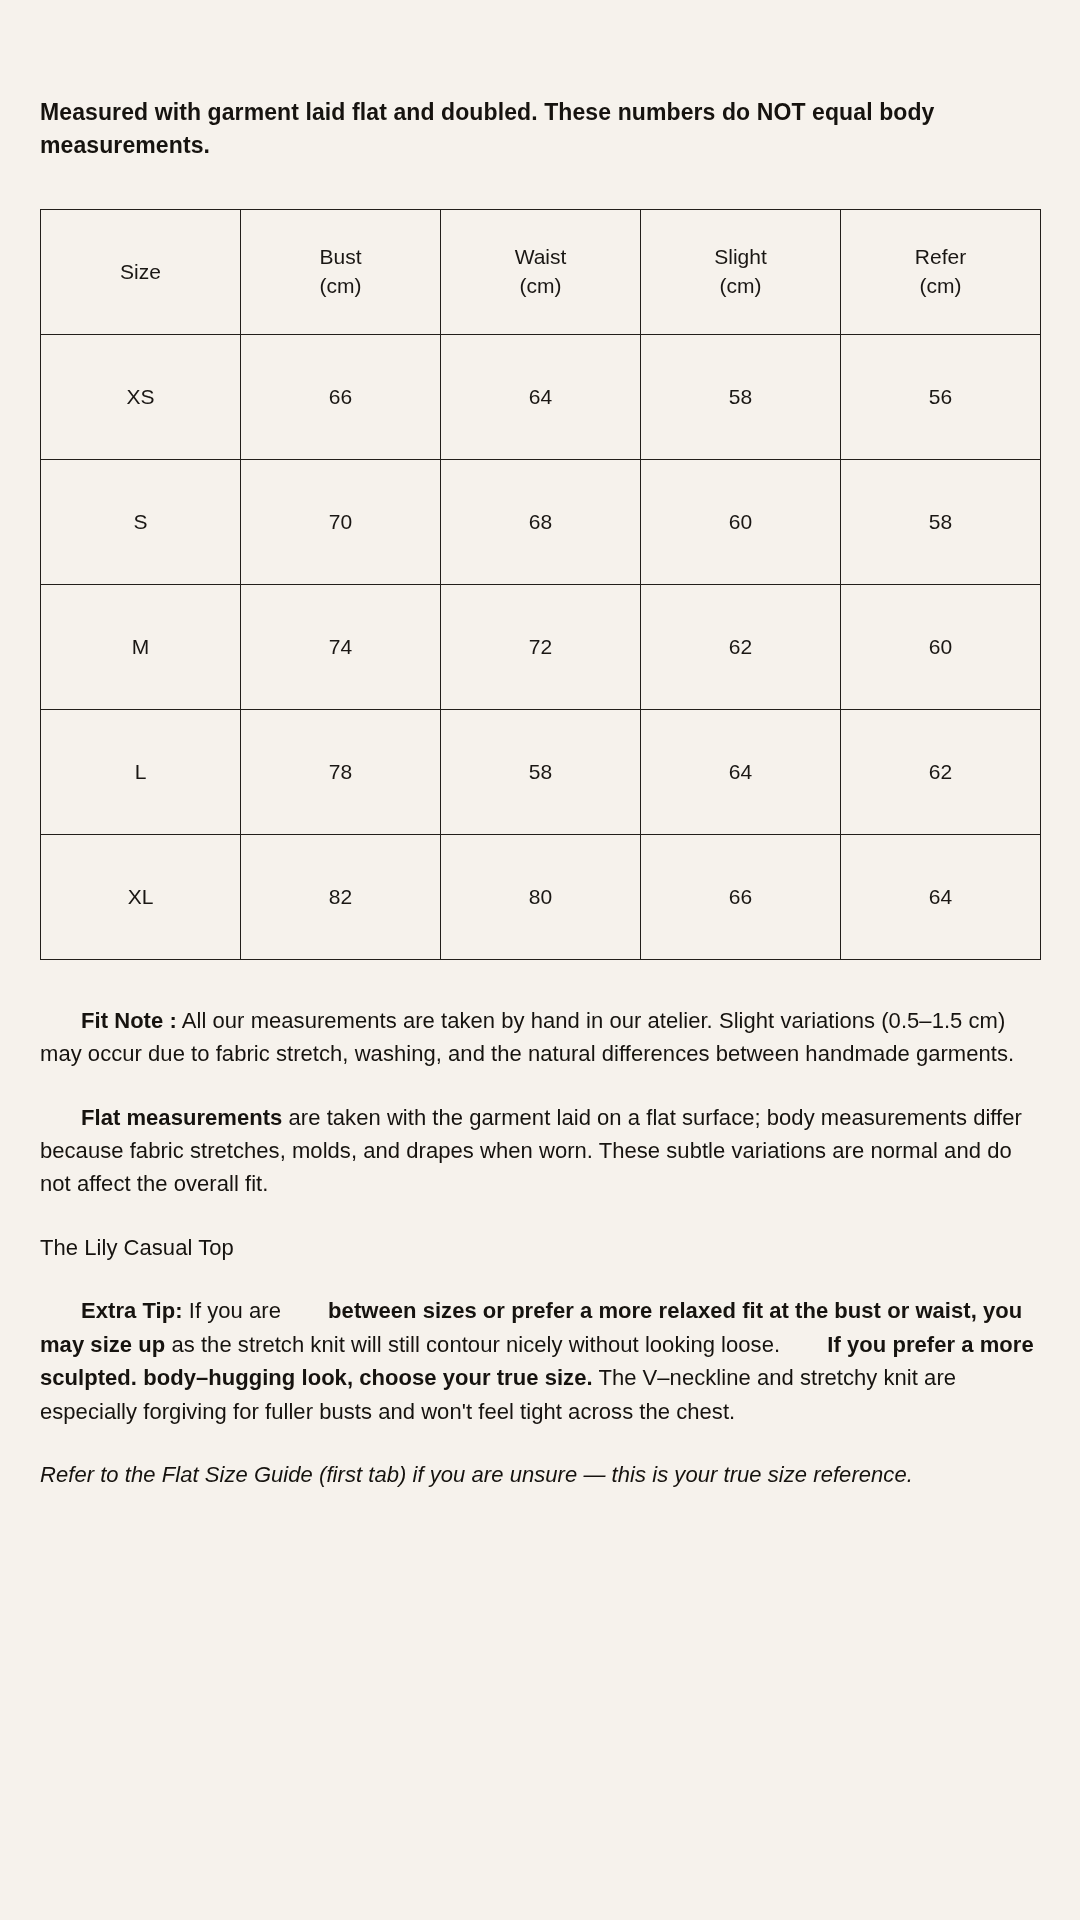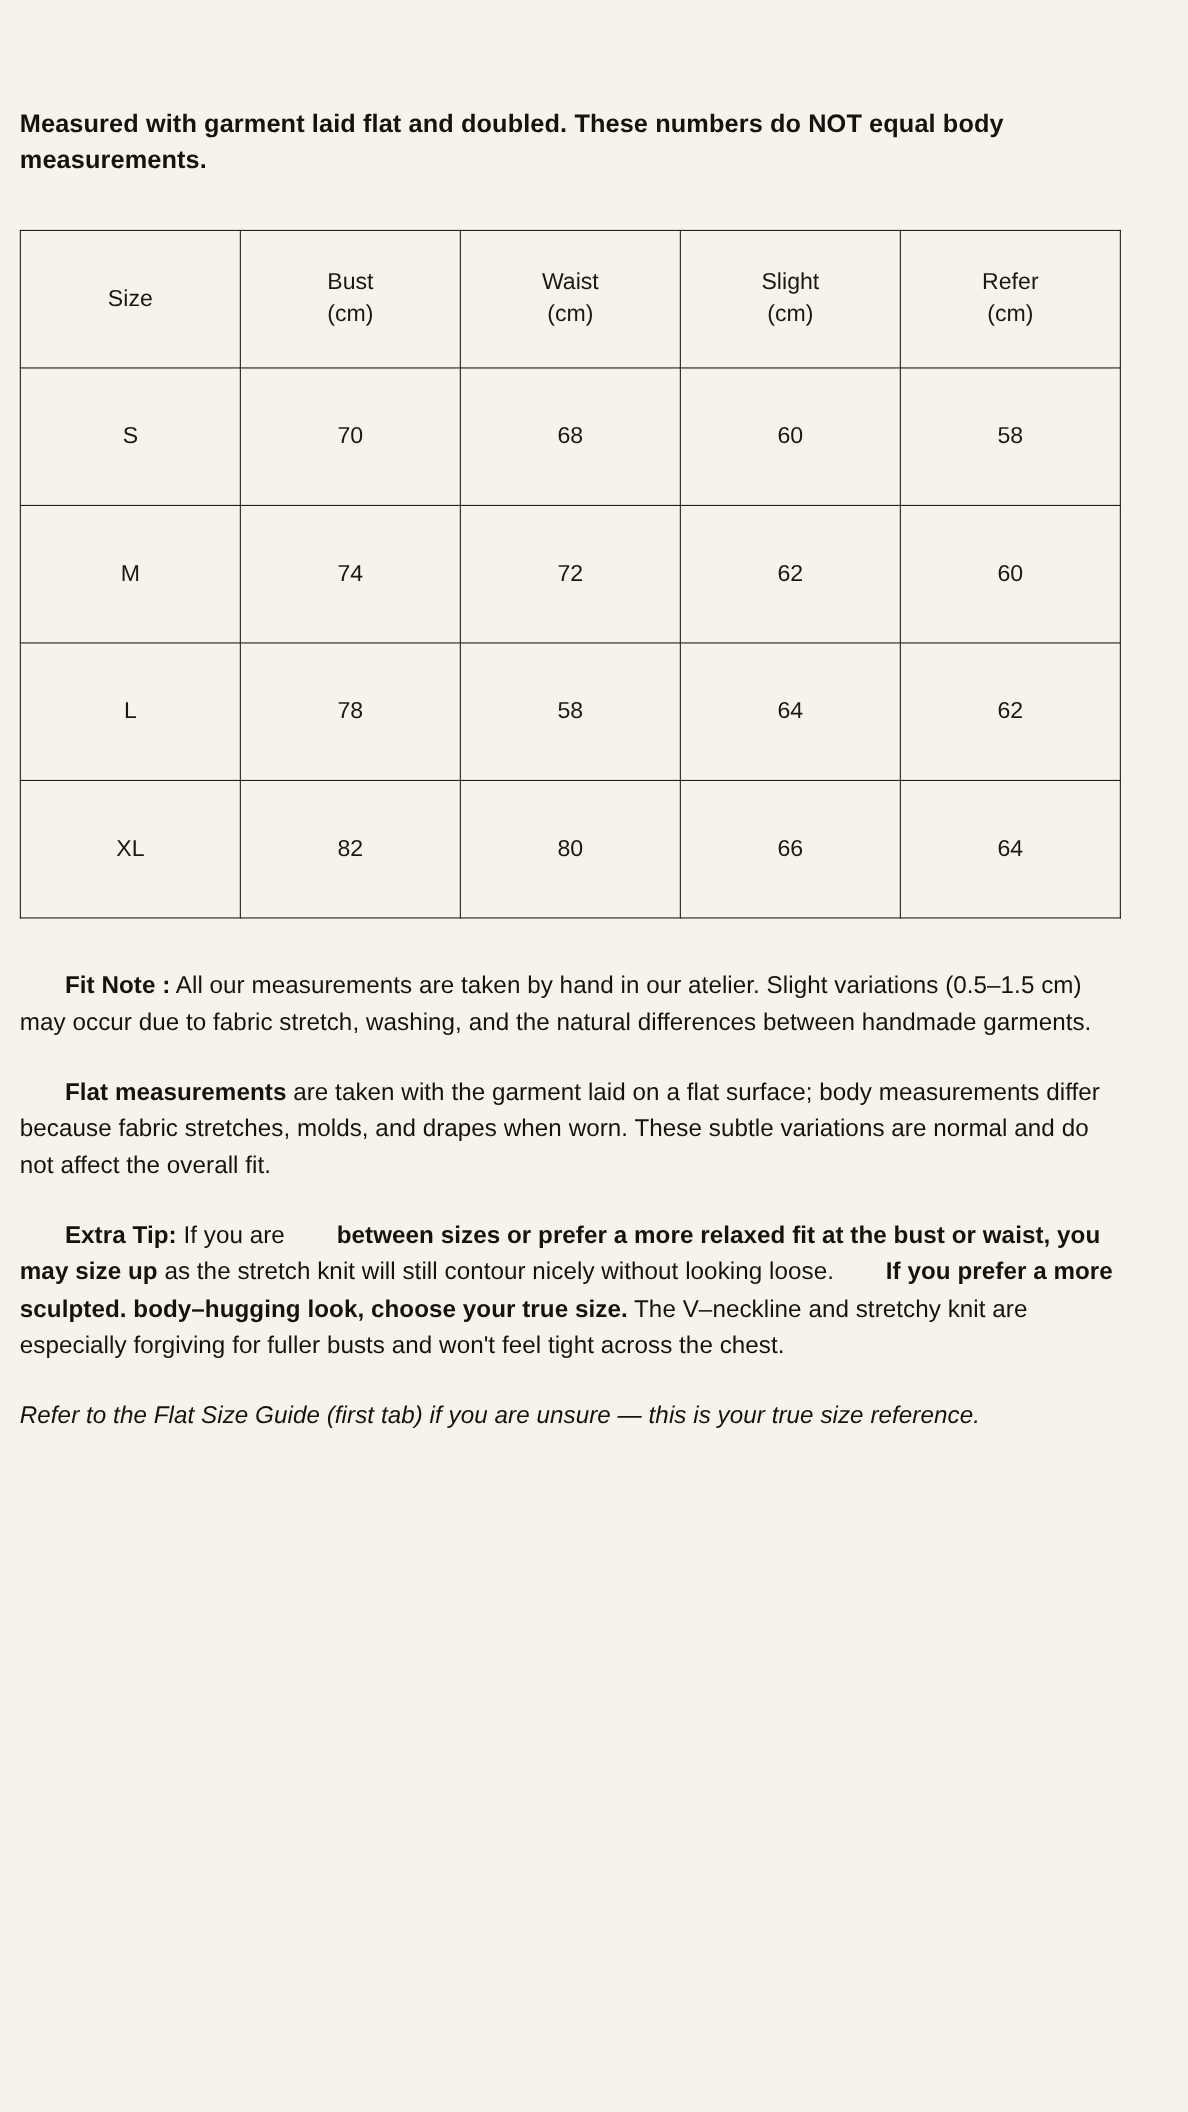--- a/index.html
+++ b/index.html
@@ -12,21 +12,21 @@
     background: #f6f2ec;
     font-family: "Liberation Sans", sans-serif;
     color: #16130f;
     -webkit-font-smoothing: antialiased;
   }
   .page {
     position: relative;
     width: 1080px;
     height: 1920px;
     box-sizing: border-box;
-    padding: 96px 40px 0 18px;
+    padding: 96px 40px 0 40px;
   }
   .intro {
     font-size: 23px;
     line-height: 1.45;
     font-weight: bold;
     letter-spacing: 0.1px;
     margin: 0 0 46px 0;
     max-width: 990px;
   }
 
@@ -110,20 +110,27 @@
           <span class="unit">(cm)</span>
         </th>
         <th>
           <span>Refer</span>
           <span class="unit">(cm)</span>
         </th>
       </tr>
     </thead>
     <tbody>
       <tr>
+        <td>XS</td>
+        <td>66</td>
+        <td>64</td>
+        <td>58</td>
+        <td>56</td>
+      </tr>
+      <tr>
         <td>S</td>
         <td>70</td>
         <td>68</td>
         <td>60</td>
         <td>58</td>
       </tr>
       <tr>
         <td>M</td>
         <td>74</td>
         <td>72</td>
@@ -146,20 +153,21 @@
       </tr>
     </tbody>
   </table>
 
   <div class="notes">
 
     <p><span class="b">Fit Note :</span><span> All our measurements are taken by hand in our atelier. Slight variations (0.5–1.5 cm) may occur due to fabric stretch, washing, and the natural differences between handmade garments.</span></p>
 
     <p><span class="b">Flat measurements</span><span> are taken with the garment laid on a flat surface; body measurements differ because fabric stretches, molds, and drapes when worn. These subtle variations are normal and do not affect the overall fit.</span></p>
 
+    <p class="lily-line">The Lily Casual Top</p>
 
 
     <p><span class="b">Extra Tip:</span><span> If you are </span><span class="b">between sizes or prefer a more relaxed fit at the bust or waist, you may size up</span><span> as the stretch knit will still contour nicely without looking loose. </span><span class="b">If you prefer a more sculpted. body–hugging look, choose your true size.</span><span> The V–neckline and stretchy knit are especially forgiving for fuller busts and won't feel tight across the chest.</span></p>
 
     <p class="italic">Refer to the Flat Size Guide (first tab) if you are unsure — this is your true size reference.</p>
 
   </div>
 </div>
 
 </body></html>

